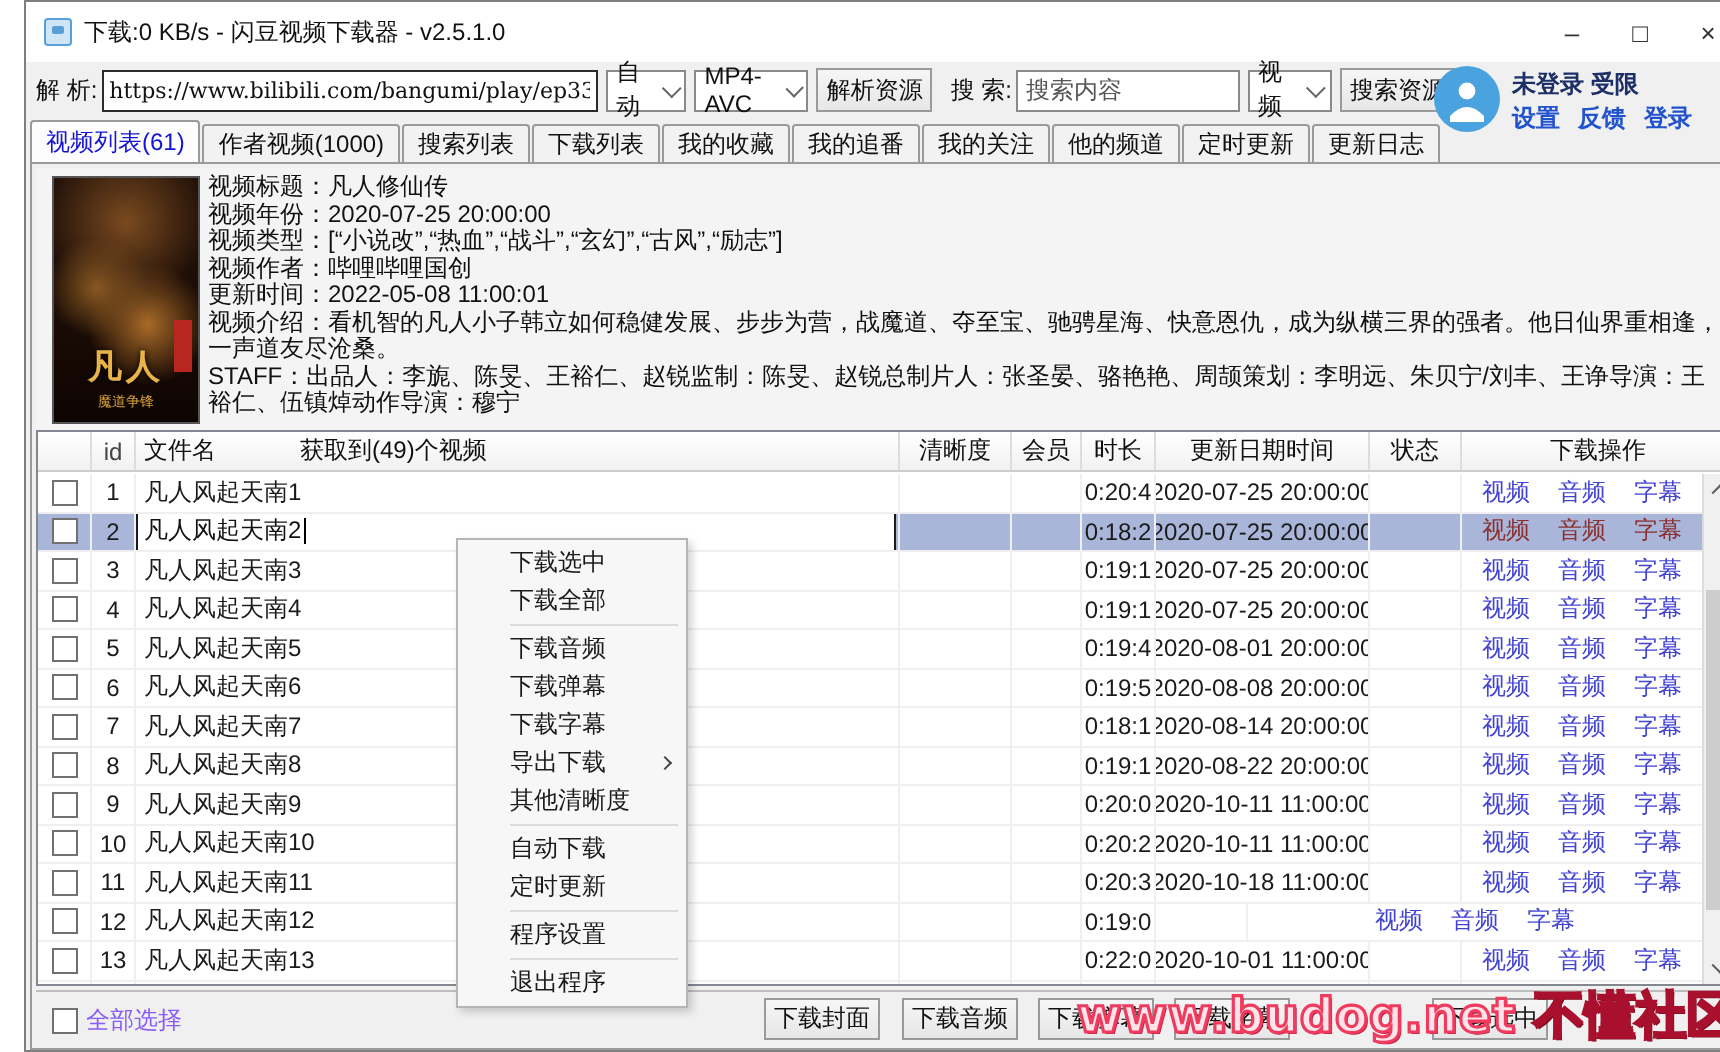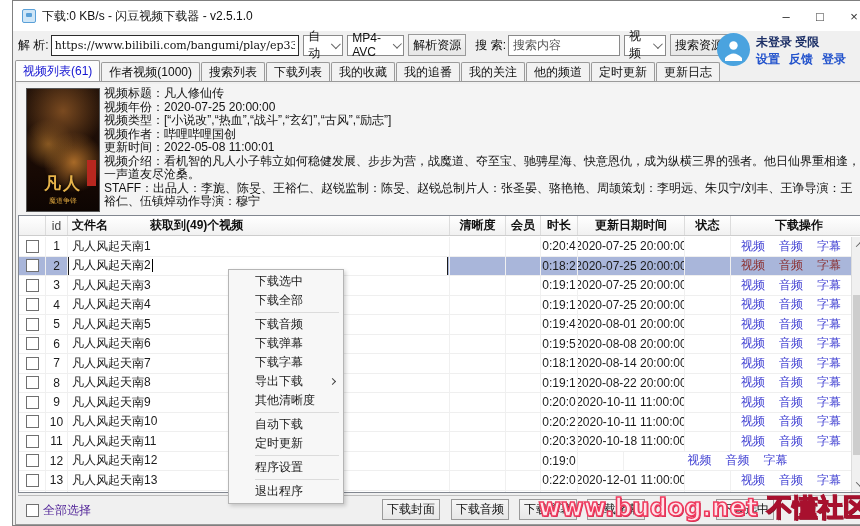--- a/index.html
+++ b/index.html
@@ -51,21 +51,21 @@
       border:1px solid #555; overflow:hidden; }
   .poster .ribbon { position:absolute; right:3px; top:58%; width:9px; height:26px; background:#b8271f; }
   .poster .ptitle { position:absolute; left:0; right:0; bottom:16px; text-align:center; font-size:17px; font-weight:bold; color:#e8b44a; text-shadow:0 0 3px #000; letter-spacing:2px; }
   .poster .psub { position:absolute; left:0; right:0; bottom:5px; text-align:center; font-size:7px; color:#d8a23c; }
   .info { position:absolute; left:86px; top:3px; right:4px; font-size:12px; line-height:13.5px; color:#111; }
   .infoline { white-space:normal; }
 
   
   .grid { position:absolute; left:2px; top:133px; right:2px; bottom:31px; background:#fff; border:1px solid #828790; }
   .ghead { display:flex; height:20px; background:linear-gradient(#ffffff,#f1f1f1); border-bottom:1px solid #cdcdcd; font-size:12px; align-items:center; }
-  .ghead .hc { height:100%; display:flex; align-items:center; justify-content:center; border-right:1px solid #dcdcdc; font-weight:bold; color:#111; overflow:hidden; white-space:nowrap; }
+  .ghead .hc { height:100%; display:flex; align-items:center; justify-content:center; border-right:1px solid #dcdcdc; font-weight:normal; color:#111; overflow:hidden; white-space:nowrap; }
   .ghead .hc.left { justify-content:flex-start; padding-left:4px; }
   .hid { font-weight:normal !important; color:#444 !important; }
   .hcount { margin-left:42px; }
   .gbody { position:absolute; left:0; top:21px; right:16px; bottom:0; overflow:hidden; }
   .grow { display:flex; height:19.5px; border-bottom:1px solid #efefef; font-size:12px; align-items:center; background:#fff; }
   .grow.sel { background:#a9b6da; }
   .grow .gc { height:100%; display:flex; align-items:center; justify-content:center; border-right:1px solid #f0f0f0; overflow:hidden; white-space:nowrap; color:#1b1b1b; }
   .grow .gc.left { justify-content:flex-start; padding-left:4px; }
   .c0{width:27px;} .c1{width:22px;} .c2{width:382px;} .c3{width:56px;} .c4{width:35px;}
   .c5{width:37px;} .c6{width:107px;} .c7{width:46px;} .c8{flex:1; border-right:none !important;}
@@ -85,21 +85,21 @@
   .sthumb { position:absolute; left:1px; width:13px; top:58px; height:160px; background:#cdcdcd; }
 
   
   .ctx { position:absolute; left:215px; top:268px; width:116px; background:#f7f7f7; border:1px solid #b5b5b5; box-shadow:2px 2px 4px rgba(0,0,0,.18); padding:2px 0; z-index:50; }
   .ctx-item { height:19px; display:flex; align-items:center; padding-left:26px; font-size:12px; color:#1b1b1b; position:relative; cursor:pointer; }
   .ctx-item .sub { position:absolute; right:8px; width:5px; height:5px; border-right:1.3px solid #444; border-top:1.3px solid #444; transform:rotate(45deg); }
   .ctx-sep { height:1px; background:#dcdcdc; margin:2px 4px 2px 26px; }
 
   
   .bottombar { position:absolute; left:2px; right:2px; bottom:2px; height:27px; background:#f0f0f0; border-top:1px solid #bdbdbd; }
-  .selall { position:absolute; left:8px; top:6px; display:flex; align-items:center; gap:4px; font-size:12px; color:#4c1d95; }
+  .selall { position:absolute; left:8px; top:6px; display:flex; align-items:center; gap:4px; font-size:12px; color:#8b5cf6; }
   .bbtn { position:absolute; top:3px; width:58px; height:21px; background:linear-gradient(#f6f6f6,#e7e7e7); border:1px solid #9a9a9a; font-size:12px; color:#111; display:flex; align-items:center; justify-content:center; white-space:nowrap; overflow:hidden; }
 
   
   .watermark { position:absolute; right:2px; bottom:1px; z-index:60; font-weight:bold; font-size:24px; letter-spacing:0.5px; white-space:nowrap; font-family:"DejaVu Sans",sans-serif; }
   .wm-latin { color:#ffe3ea; -webkit-text-stroke:1.6px #ef3b5e; text-shadow:1px 1px 0 #c01840; }
   .wm-cjk { color:#0f766e; -webkit-text-stroke:1.4px #a8102e; text-shadow:1px 1px 0 #7c0a20; font-size:25px; }
 </style>
 </head>
 <body>
 
@@ -411,21 +411,21 @@
           </div>
           <div class="grow">
             <div class="gc c0">
               <span class="chk"></span>
             </div>
             <div class="gc c1 idtxt">13</div>
             <div class="gc c2 left">凡人风起天南13</div>
             <div class="gc c3"></div>
             <div class="gc c4"></div>
             <div class="gc c5">0:22:0</div>
-            <div class="gc c6">2020-12-01 11:00:00</div>
+            <div class="gc c6">2020-10-01 11:00:00</div>
             <div class="gc c7"></div>
             <div class="gc c8">
               <span class="alink">视频</span>
               <span class="alink">音频</span>
               <span class="alink">字幕</span>
             </div>
           </div>
           <div class="grow">
             <div class="gc c0"></div>
             <div class="gc c1 idtxt">14</div>

